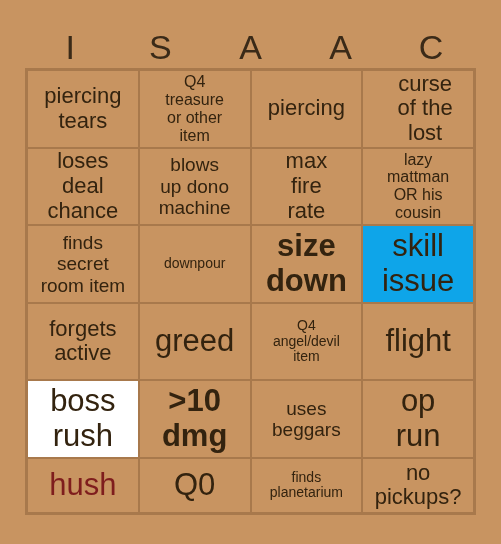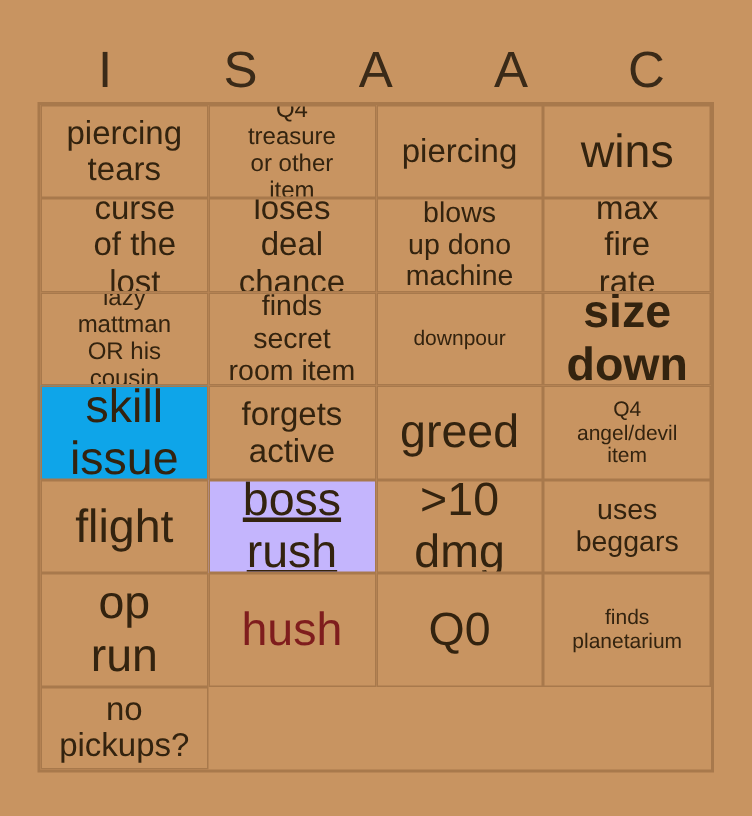--- a/index.html
+++ b/index.html
@@ -98,23 +98,20 @@
       </div>
     <div class="cell fs-sm" style="background: rgb(200, 148, 97); border-color: rgb(168, 121, 76); color: rgb(51, 35, 15);">
         <span>Q4
 treasure
 or other
 item</span>
       </div>
     <div class="cell fs-lg" style="background: rgb(200, 148, 97); border-color: rgb(168, 121, 76); color: rgb(51, 35, 15);">
         <span>piercing</span>
       </div>
-    <div class="cell fs-xxl" style="background: rgb(200, 148, 97); border-color: rgb(168, 121, 76); color: rgb(51, 35, 15);">
-        <span>wins</span>
-      </div>
     <div class="cell fs-lg" style="background: rgb(200, 148, 97); border-color: rgb(168, 121, 76); color: rgb(51, 35, 15); padding-left: 17px;">
         <span>curse
 of the
 lost</span>
       </div>
 
     <div class="cell fs-lg" style="background: rgb(200, 148, 97); border-color: rgb(168, 121, 76); color: rgb(51, 35, 15);">
         <span>loses
 deal
 chance</span>
@@ -161,25 +158,25 @@
       </div>
 
     <div class="cell fs-xs" style="background: rgb(200, 148, 97); border-color: rgb(168, 121, 76); color: rgb(51, 35, 15);">
         <span>Q4
 angel/devil
 item</span>
       </div>
     <div class="cell fs-xxl" style="background: rgb(200, 148, 97); border-color: rgb(168, 121, 76); color: rgb(51, 35, 15);">
         <span>flight</span>
       </div>
-    <div class="cell fs-xxl" style="background: #c4b5fd; border-color: rgb(168, 121, 76); color: rgb(51, 35, 15); text-decoration: underline;">
+    <div class="cell fs-xxl" style="background: #ffffff; border-color: rgb(168, 121, 76); color: rgb(51, 35, 15);">
         <span>boss
 rush</span>
       </div>
-    <div class="cell fs-xxl" style="background: rgb(200, 148, 97); border-color: rgb(168, 121, 76); color: rgb(51, 35, 15);">
+    <div class="cell fs-xxl" style="background: rgb(200, 148, 97); border-color: rgb(168, 121, 76); color: rgb(51, 35, 15); font-weight: bold;">
         <span>&gt;10
 dmg</span>
       </div>
     <div class="cell fs-md" style="background: rgb(200, 148, 97); border-color: rgb(168, 121, 76); color: rgb(51, 35, 15);">
         <span>uses
 beggars</span>
       </div>
 
     <div class="cell fs-xxl" style="background: rgb(200, 148, 97); border-color: rgb(168, 121, 76); color: rgb(51, 35, 15);">
         <span>op

